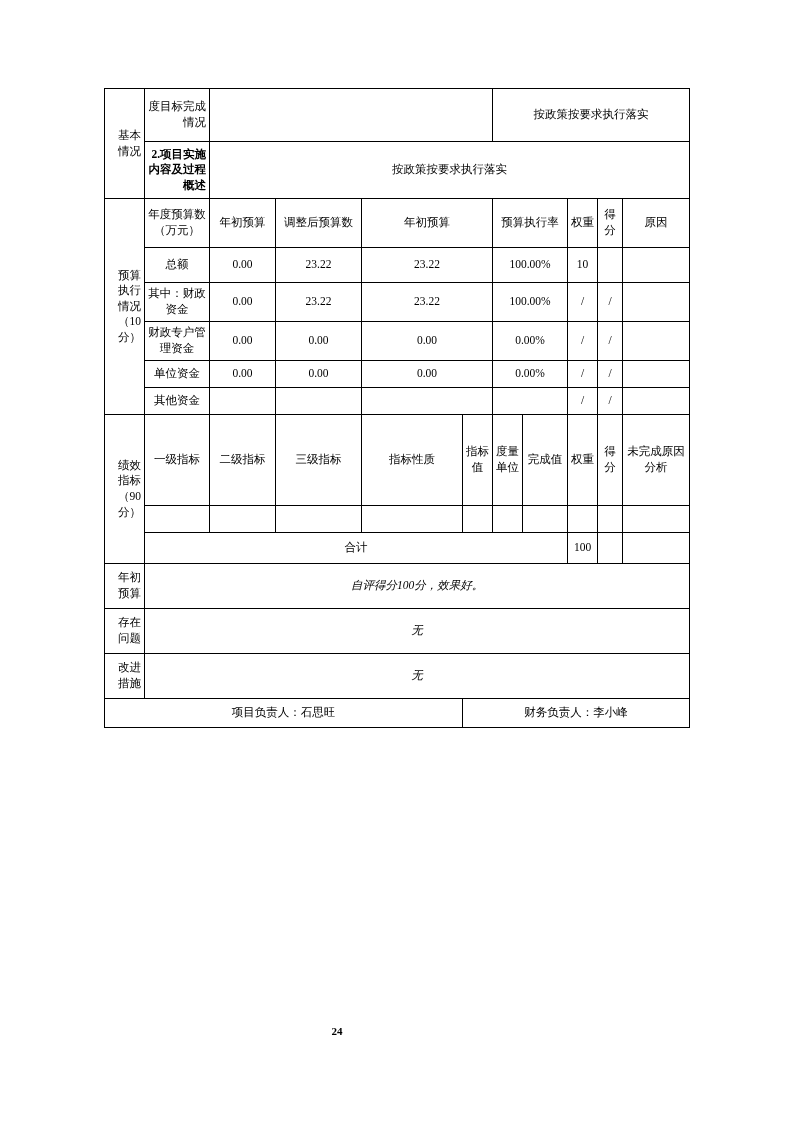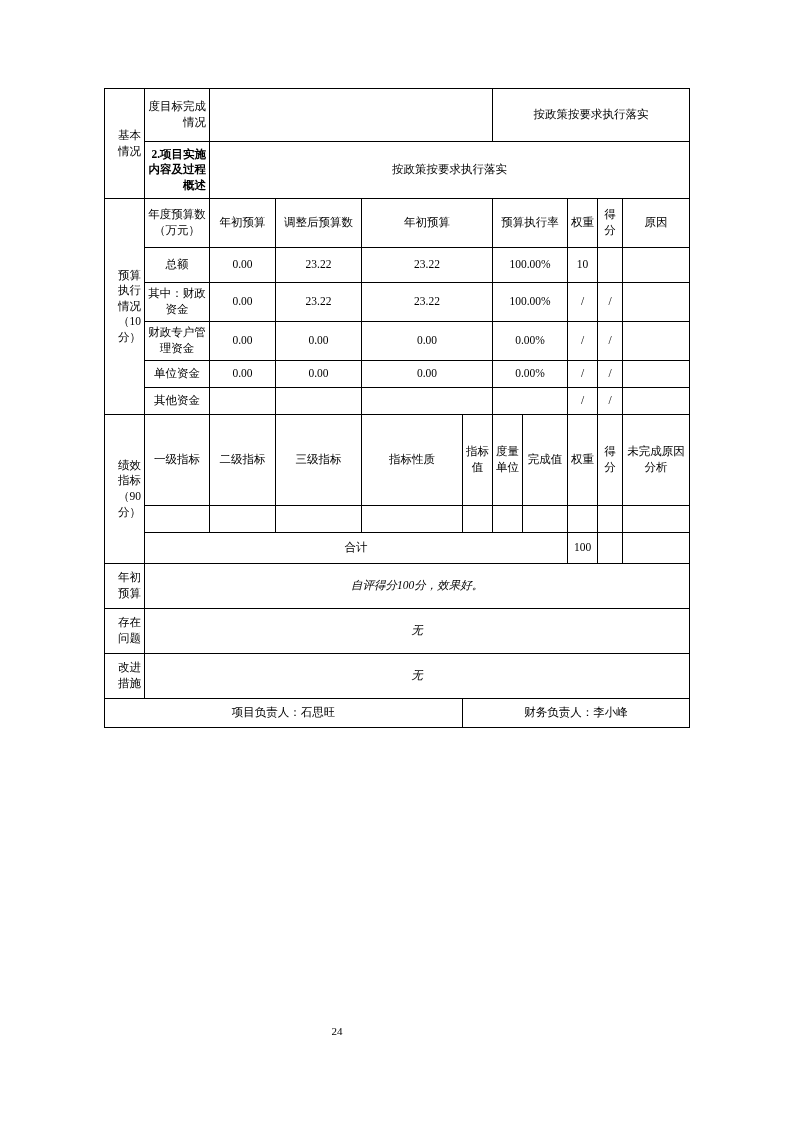--- a/index.html
+++ b/index.html
@@ -62,20 +62,21 @@
     padding: 4px 6px;
   }
   .pagenum {
     position: absolute;
     left: 0;
     top: 1025px;
     width: 674px;
     text-align: center;
     font-size: 11px;
     font-family: "Liberation Serif", serif;
+    font-weight: bold;
   }
   .tall-1 { height: 48px; }
   .tall-2 { height: 52px; font-weight: bold; }
   .row-h { height: 30px; }
   .row-h2 { height: 34px; margin-top: 20px; }
   .ind-head { height: 86px; }
 </style>
 </head>
 <body>
 

